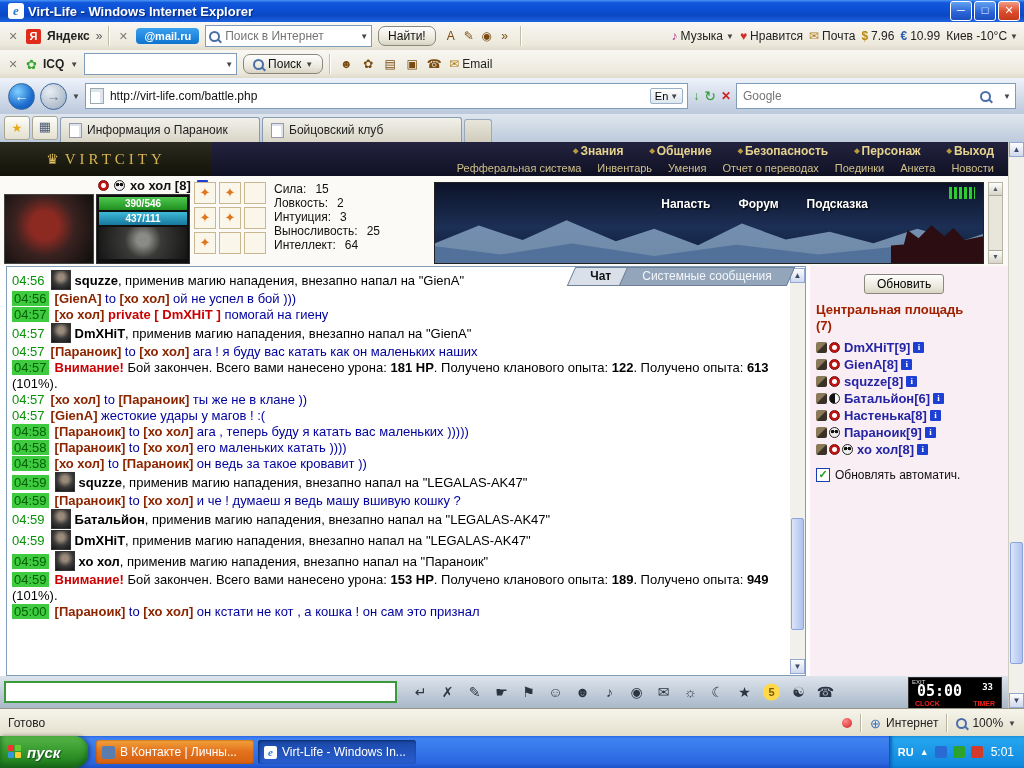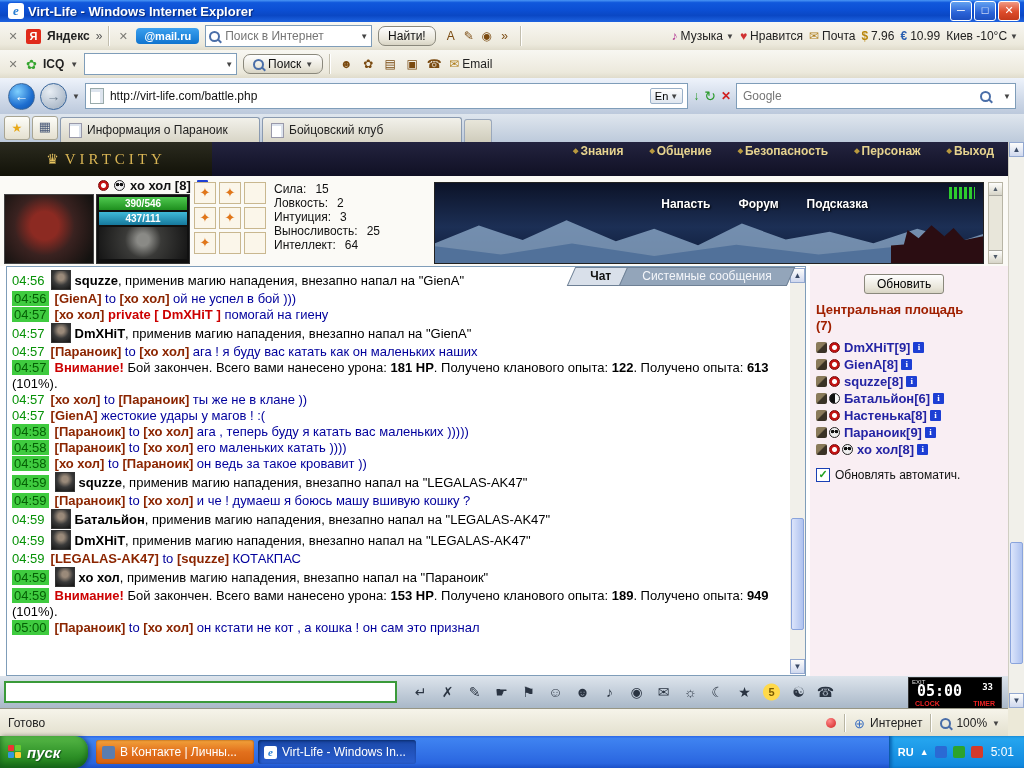--- a/index.html
+++ b/index.html
@@ -193,21 +193,21 @@
   .bt-icon{width:27px;height:24px;text-align:center;line-height:24px;font-size:14px;color:#2a3442;
     border-radius:3px;}
   [data-name="coin-icon"]{color:#7a5a00;background:radial-gradient(circle,#ffd94a 0 8px,transparent 9px);font-weight:bold;font-size:11px;}
   .clockbox{position:absolute;right:6px;top:1px;width:92px;height:30px;background:#000;border:1px solid #333;}
   .clk-exit{position:absolute;left:3px;top:1px;color:#ddd;font-size:6px;}
   .clk-time{position:absolute;left:8px;top:5px;color:#fff;font:bold 15px/16px "DejaVu Sans Mono",monospace;}
   .clk-sec{position:absolute;right:8px;top:4px;color:#fff;font:bold 9px/10px "DejaVu Sans Mono",monospace;}
   .clk-clock{position:absolute;left:6px;bottom:1px;color:#e22;font-size:7px;font-weight:bold;}
   .clk-timer{position:absolute;right:6px;bottom:1px;color:#e22;font-size:7px;font-weight:bold;}
   
-  .statusbar{position:absolute;top:708px;left:0;right:16px;height:28px;display:flex;align-items:center;
+  .statusbar{position:absolute;top:708px;left:0;right:0;height:28px;display:flex;align-items:center;
     background:linear-gradient(#f6f4ea,#e2dfcd);border-top:1px solid #979685;padding:0 8px;gap:8px;}
   .statusbar .ready{font-size:12px;color:#222;flex:1;}
   .st-sep{width:1px;height:18px;background:#b8b5a3;border-right:1px solid #fff;}
   .st-group{display:flex;align-items:center;gap:5px;font-size:12px;color:#222;}
   .rec-icon{width:10px;height:10px;border-radius:50%;background:radial-gradient(circle at 35% 30%,#ff8a8a,#d02020);}
   .globe-icon{color:#3a6ec0;font-size:13px;}
   
   .taskbar{position:absolute;top:736px;left:0;right:0;height:32px;display:flex;align-items:center;
     background:linear-gradient(#2a66e8 0%,#3f83f1 8%,#2a66e0 85%,#1c50c8 100%);}
   .startbtn{height:32px;width:88px;display:flex;align-items:center;gap:5px;padding-left:8px;box-sizing:border-box;
@@ -371,20 +371,30 @@
       <span data-name="game-logo-text">VIRTCITY</span>
     </div>
     <div class="gnav-row gnav-top" data-name="game-nav-top">
 
     <span class="nav-item" data-name="nav-item">Знания</span>
         <span class="nav-item" data-name="nav-item">Общение</span>
         <span class="nav-item" data-name="nav-item">Безопасность</span>
         <span class="nav-item" data-name="nav-item">Персонаж</span>
         <span class="nav-item" data-name="nav-item">Выход</span>
       </div>
+    <div class="gnav-row gnav-bot" data-name="game-nav-bottom">
+
+    <span class="nav-item" data-name="nav-item">Рефферальная система</span>
+        <span class="nav-item" data-name="nav-item">Инвентарь</span>
+        <span class="nav-item" data-name="nav-item">Умения</span>
+        <span class="nav-item" data-name="nav-item">Отчет о переводах</span>
+        <span class="nav-item" data-name="nav-item">Поединки</span>
+        <span class="nav-item" data-name="nav-item">Анкета</span>
+        <span class="nav-item" data-name="nav-item">Новости</span>
+      </div>
   </div>
 
   <div class="cpanel" data-name="character-panel">
     <div class="cname-row" data-name="character-name-row">
       <span class="pl-ic clan-badge-icon" data-name="clan-badge-icon"></span>
       <span class="pl-ic panda-icon" data-name="panda-icon"></span>
       <span data-name="character-name">хо хол [8]</span>
       <span class="info-icon" data-name="info-icon"></span>
     </div>
     <div class="avatar" data-name="character-avatar"></div>
@@ -479,30 +489,27 @@
         <div class="msg hl" data-name="chat-message">
           <span class="time" data-name="message-time">04:58</span><span data-name="message-text"><span class="p-n" data-name="message-segment">[Параноик]</span><span class="p-m" data-name="message-segment"> to </span><span class="p-n" data-name="message-segment">[хо хол]</span><span class="p-m" data-name="message-segment"> его маленьких катать ))))</span></span>
         </div>
         <div class="msg hl" data-name="chat-message">
           <span class="time" data-name="message-time">04:58</span><span data-name="message-text"><span class="p-n" data-name="message-segment">[хо хол]</span><span class="p-m" data-name="message-segment"> to </span><span class="p-n" data-name="message-segment">[Параноик]</span><span class="p-m" data-name="message-segment"> он ведь за такое кровавит ))</span></span>
         </div>
         <div class="msg hl has-av" data-name="chat-message">
           <span class="time" data-name="message-time">04:59</span><span class="av" data-name="player-avatar-icon"></span><span data-name="message-text"><span class="p-b" data-name="message-segment">squzze</span><span class="p-t" data-name="message-segment">, применив магию нападения, внезапно напал на "LEGALAS-AK47"</span></span>
         </div>
         <div class="msg hl" data-name="chat-message">
-          <span class="time" data-name="message-time">04:59</span><span data-name="message-text"><span class="p-n" data-name="message-segment">[Параноик]</span><span class="p-m" data-name="message-segment"> to </span><span class="p-n" data-name="message-segment">[хо хол]</span><span class="p-m" data-name="message-segment"> и че ! думаеш я боюсь машу вшивую кошку ?</span></span>
+          <span class="time" data-name="message-time">04:59</span><span data-name="message-text"><span class="p-n" data-name="message-segment">[Параноик]</span><span class="p-m" data-name="message-segment"> to </span><span class="p-n" data-name="message-segment">[хо хол]</span><span class="p-m" data-name="message-segment"> и че ! думаеш я ведь машу вшивую кошку ?</span></span>
         </div>
         <div class="msg has-av" data-name="chat-message">
           <span class="time" data-name="message-time">04:59</span><span class="av" data-name="player-avatar-icon"></span><span data-name="message-text"><span class="p-b" data-name="message-segment">Батальйон</span><span class="p-t" data-name="message-segment">, применив магию нападения, внезапно напал на "LEGALAS-AK47"</span></span>
         </div>
         <div class="msg has-av" data-name="chat-message">
           <span class="time" data-name="message-time">04:59</span><span class="av" data-name="player-avatar-icon"></span><span data-name="message-text"><span class="p-b" data-name="message-segment">DmXHiT</span><span class="p-t" data-name="message-segment">, применив магию нападения, внезапно напал на "LEGALAS-AK47"</span></span>
-        </div>
-        <div class="msg" data-name="chat-message">
-          <span class="time" data-name="message-time">04:59</span><span data-name="message-text"><span class="p-n" data-name="message-segment">[LEGALAS-AK47]</span><span class="p-m" data-name="message-segment"> to </span><span class="p-n" data-name="message-segment">[squzze]</span><span class="p-m" data-name="message-segment"> КОТАКПАС</span></span>
         </div>
         <div class="msg hl has-av" data-name="chat-message">
           <span class="time" data-name="message-time">04:59</span><span class="av" data-name="player-avatar-icon"></span><span data-name="message-text"><span class="p-b" data-name="message-segment">хо хол</span><span class="p-t" data-name="message-segment">, применив магию нападения, внезапно напал на "Параноик"</span></span>
         </div>
         <div class="msg hl" data-name="chat-message">
           <span class="time" data-name="message-time">04:59</span><span data-name="message-text"><span class="p-w" data-name="message-segment">Внимание!</span><span class="p-t" data-name="message-segment"> Бой закончен. Всего вами нанесено урона: </span><span class="p-b" data-name="message-segment">153 HP</span><span class="p-t" data-name="message-segment">. Получено кланового опыта: </span><span class="p-b" data-name="message-segment">189</span><span class="p-t" data-name="message-segment">. Получено опыта: </span><span class="p-b" data-name="message-segment">949</span><span class="p-t" data-name="message-segment"> (101%).</span></span>
         </div>
         <div class="msg hl" data-name="chat-message">
           <span class="time" data-name="message-time">05:00</span><span data-name="message-text"><span class="p-n" data-name="message-segment">[Параноик]</span><span class="p-m" data-name="message-segment"> to </span><span class="p-n" data-name="message-segment">[хо хол]</span><span class="p-m" data-name="message-segment"> он кстати не кот , а кошка ! он сам это признал</span></span>
         </div>

